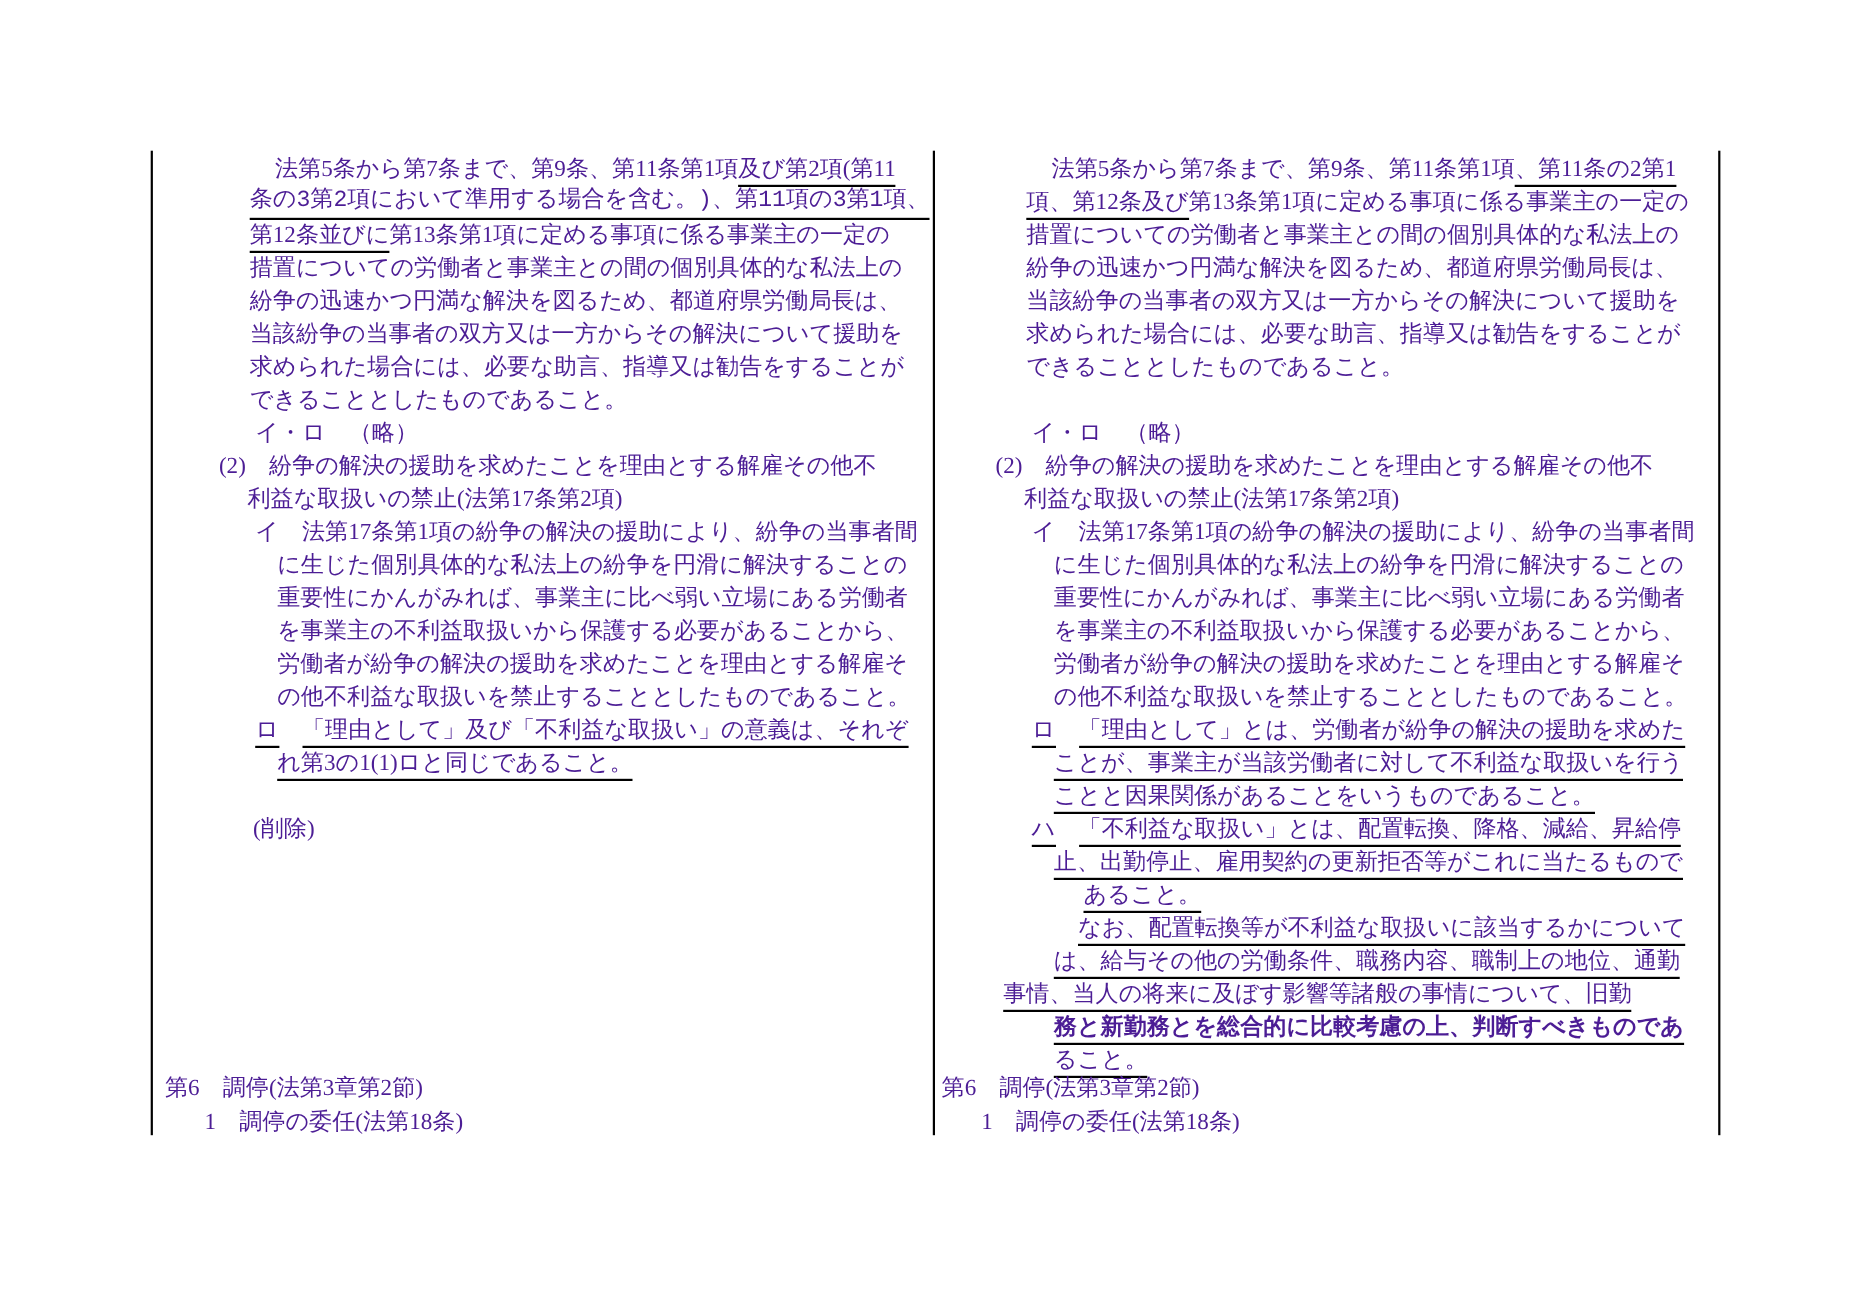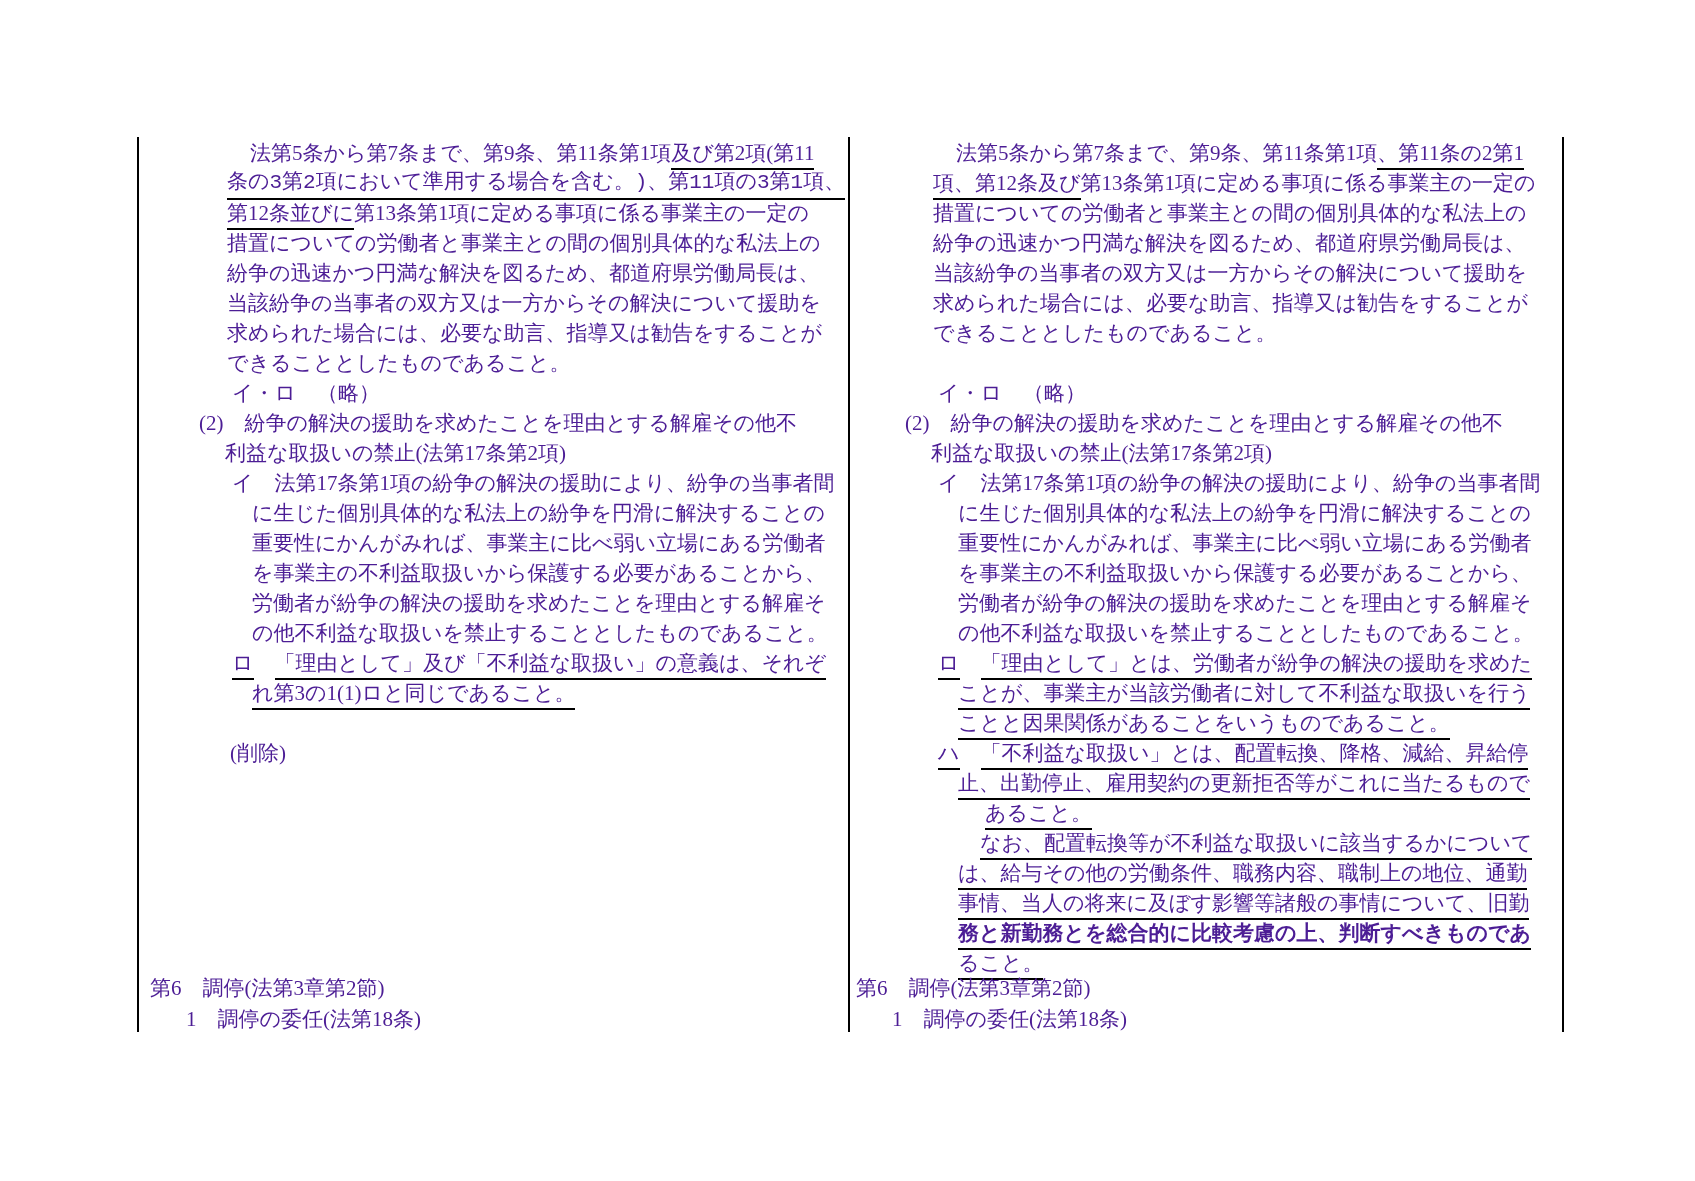--- a/index.html
+++ b/index.html
@@ -84,19 +84,19 @@
       <div class="line" style="left: 958px; top: 590px;"><span class="seg">労働者が紛争の解決の援助を求めたことを理由とする解雇そ</span></div>
       <div class="line" style="left: 958px; top: 620px;"><span class="seg">の他不利益な取扱いを禁止することとしたものであること。</span></div>
       <div class="line" style="left: 938px; top: 650px;"><span class="seg u">ロ</span><span class="seg">　</span><span class="seg u">「理由として」とは、労働者が紛争の解決の援助を求めた</span></div>
       <div class="line" style="left: 958px; top: 680px;"><span class="seg u">ことが、事業主が当該労働者に対して不利益な取扱いを行う</span></div>
       <div class="line" style="left: 958px; top: 710px;"><span class="seg u">ことと因果関係があることをいうものであること。</span></div>
       <div class="line" style="left: 938px; top: 740px;"><span class="seg u">ハ</span><span class="seg">　</span><span class="seg u">「不利益な取扱い」とは、配置転換、降格、減給、昇給停</span></div>
       <div class="line" style="left: 958px; top: 770px;"><span class="seg u">止、出勤停止、雇用契約の更新拒否等がこれに当たるもので</span></div>
       <div class="line" style="left: 958px; top: 800px; margin-left: 27px;"><span class="seg u">あること。</span></div>
       <div class="line" style="left: 980px; top: 830px;"><span class="seg u">なお、配置転換等が不利益な取扱いに該当するかについて</span></div>
       <div class="line" style="left: 958px; top: 860px; text-align: right;"><span class="seg u">は、給与その他の労働条件、職務内容、職制上の地位、通勤</span></div>
-      <div class="line" style="left: 958px; top: 890px; text-decoration: underline;"><span class="seg u">事情、当人の将来に及ぼす影響等諸般の事情について、旧勤</span></div>
+      <div class="line" style="left: 912px; top: 890px; text-decoration: underline;"><span class="seg u">事情、当人の将来に及ぼす影響等諸般の事情について、旧勤</span></div>
       <div class="line" style="left: 958px; top: 920px; font-weight: bold;"><span class="seg u">務と新勤務とを総合的に比較考慮の上、判断すべきものであ</span></div>
       <div class="line" style="left: 958px; top: 950px; text-align: center;"><span class="seg u">ること。</span></div>
       <div class="line" style="left: 856px; top: 975px;"><span class="seg">第6　調停(法第3章第2節)</span></div>
       <div class="line" style="left: 892px; top: 1006px;"><span class="seg">1　調停の委任(法第18条)</span></div>
     </div>
 </div>
 
 </body></html>

